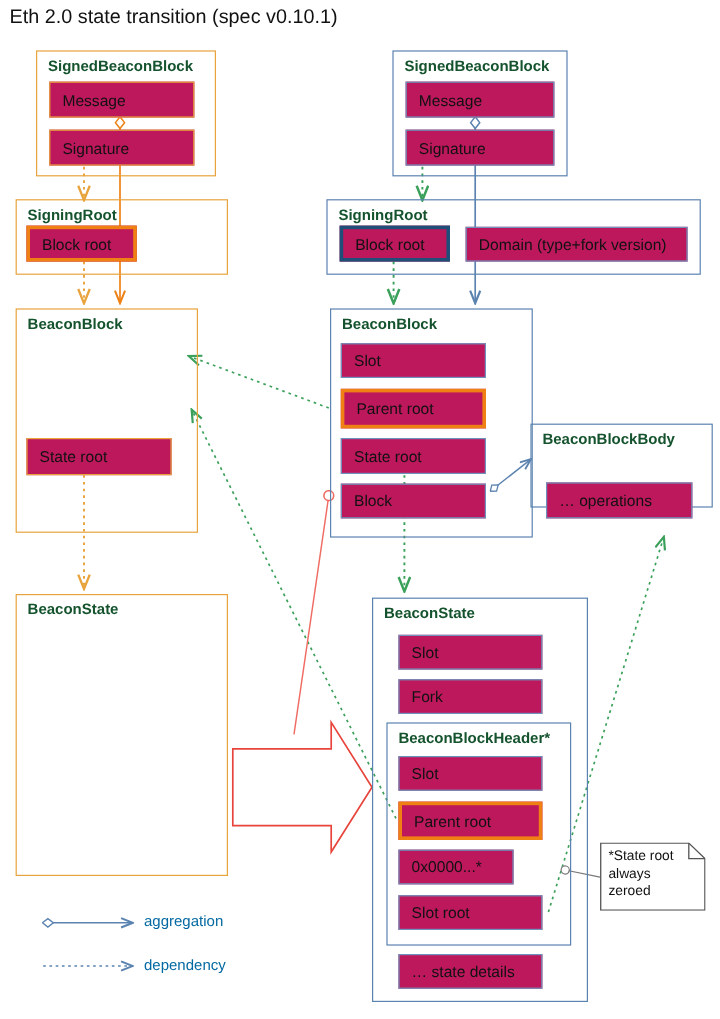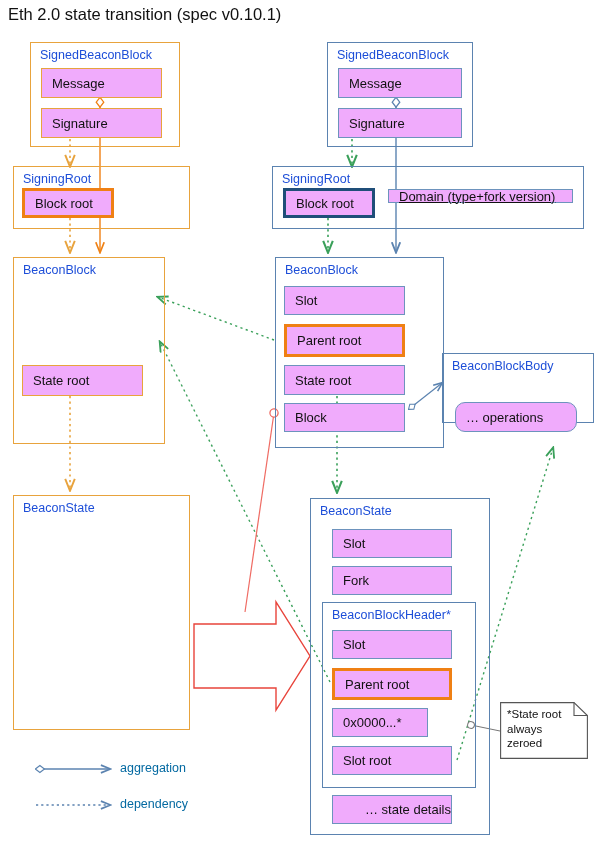--- a/index.html
+++ b/index.html
@@ -37,26 +37,27 @@
   .box {
     position: absolute;
     box-sizing: border-box;
     background: transparent;
   }
   .box-label {
     position: absolute;
     left: 9px; top: 5px;
     font-size: 12.5px;
     white-space: nowrap;
-    color: #1d4ed8;
+    color: #14532d;
+    font-weight: bold;
   }
   .field {
     position: absolute;
     box-sizing: border-box;
-    background: #f0abfc;
+    background: #be185d;
     display: flex;
     align-items: center;
     font-size: 13px;
     padding-left: 10px;
     white-space: nowrap;
     color: #111111;
   }
   
   .o-outer { border: 1.3px solid #e8a33d; }
   .o-field { border: 1.2px solid #e8a33d; }
@@ -237,21 +238,21 @@
   <div class="field b-field" style="left:338px; top:108px; width:124px; height:30px;">
     <span>Signature</span>
   </div>
 
   <div class="box b-outer" style="left:272px; top:166px; width:312px; height:63px;">
     <div class="box-label">SigningRoot</div>
   </div>
   <div class="field b-hl" style="left:283px; top:188px; width:92px; height:30px;">
     <span>Block root</span>
   </div>
-  <div class="field b-field" style="left:388px; top:189px; width:185px; height:14px;text-decoration:underline;">
+  <div class="field b-field" style="left:388px; top:189px; width:185px; height:29px;">
     <span>Domain (type+fork version)</span>
   </div>
 
   <div class="box b-outer" style="left:275px; top:257px; width:169px; height:191px;">
     <div class="box-label">BeaconBlock</div>
   </div>
   <div class="field b-field" style="left:284px; top:286px; width:121px; height:29px;">
     <span>Slot</span>
   </div>
   <div class="field b-hl-orange" style="left:284px; top:324px; width:121px; height:33px;">
@@ -260,21 +261,21 @@
   <div class="field b-field" style="left:284px; top:365px; width:121px; height:30px;">
     <span>State root</span>
   </div>
   <div class="field b-field" style="left:284px; top:403px; width:121px; height:29px;">
     <span>Block</span>
   </div>
 
   <div class="box b-outer" style="left:442px; top:353px; width:152px; height:70px;">
     <div class="box-label">BeaconBlockBody</div>
   </div>
-  <div class="field b-field" style="left:455px; top:402px; width:122px; height:30px;border-radius:10px;">
+  <div class="field b-field" style="left:455px; top:402px; width:122px; height:30px;">
     <span>… operations</span>
   </div>
 
   <div class="box b-outer" style="left:310px; top:498px; width:180px; height:337px;">
     <div class="box-label">BeaconState</div>
   </div>
   <div class="field b-field" style="left:332px; top:529px; width:120px; height:29px;">
     <span>Slot</span>
   </div>
   <div class="field b-field" style="left:332px; top:566px; width:120px; height:29px;">
@@ -289,21 +290,21 @@
   </div>
   <div class="field b-hl-orange" style="left:332px; top:668px; width:120px; height:32px;">
     <span>Parent root</span>
   </div>
   <div class="field b-field" style="left:332px; top:708px; width:96px; height:29px;">
     <span>0x0000...*</span>
   </div>
   <div class="field b-field" style="left:332px; top:746px; width:120px; height:29px;">
     <span>Slot root</span>
   </div>
-  <div class="field b-field" style="left:332px; top:795px; width:120px; height:29px;justify-content:flex-end;">
+  <div class="field b-field" style="left:332px; top:795px; width:120px; height:29px;">
     <span>… state details</span>
   </div>
 
   <div class="note" style="left:500px; top:702px; width:88px; height:57px;">
     <svg style="position:absolute; left:0; top:0; width:88px; height:57px; pointer-events:none;" viewBox="0 0 88 57">
       <path d="M0.6,0.6 L74,0.6 L87.4,13.5 L87.4,56.4 L0.6,56.4 Z" fill="#ffffff" stroke="#555555" stroke-width="1.1"></path>
       <path d="M74,0.6 L74,13.5 L87.4,13.5" fill="none" stroke="#555555" stroke-width="1.1"></path>
     </svg>
     <div class="note-text" style="position:relative;">*State root
 always

